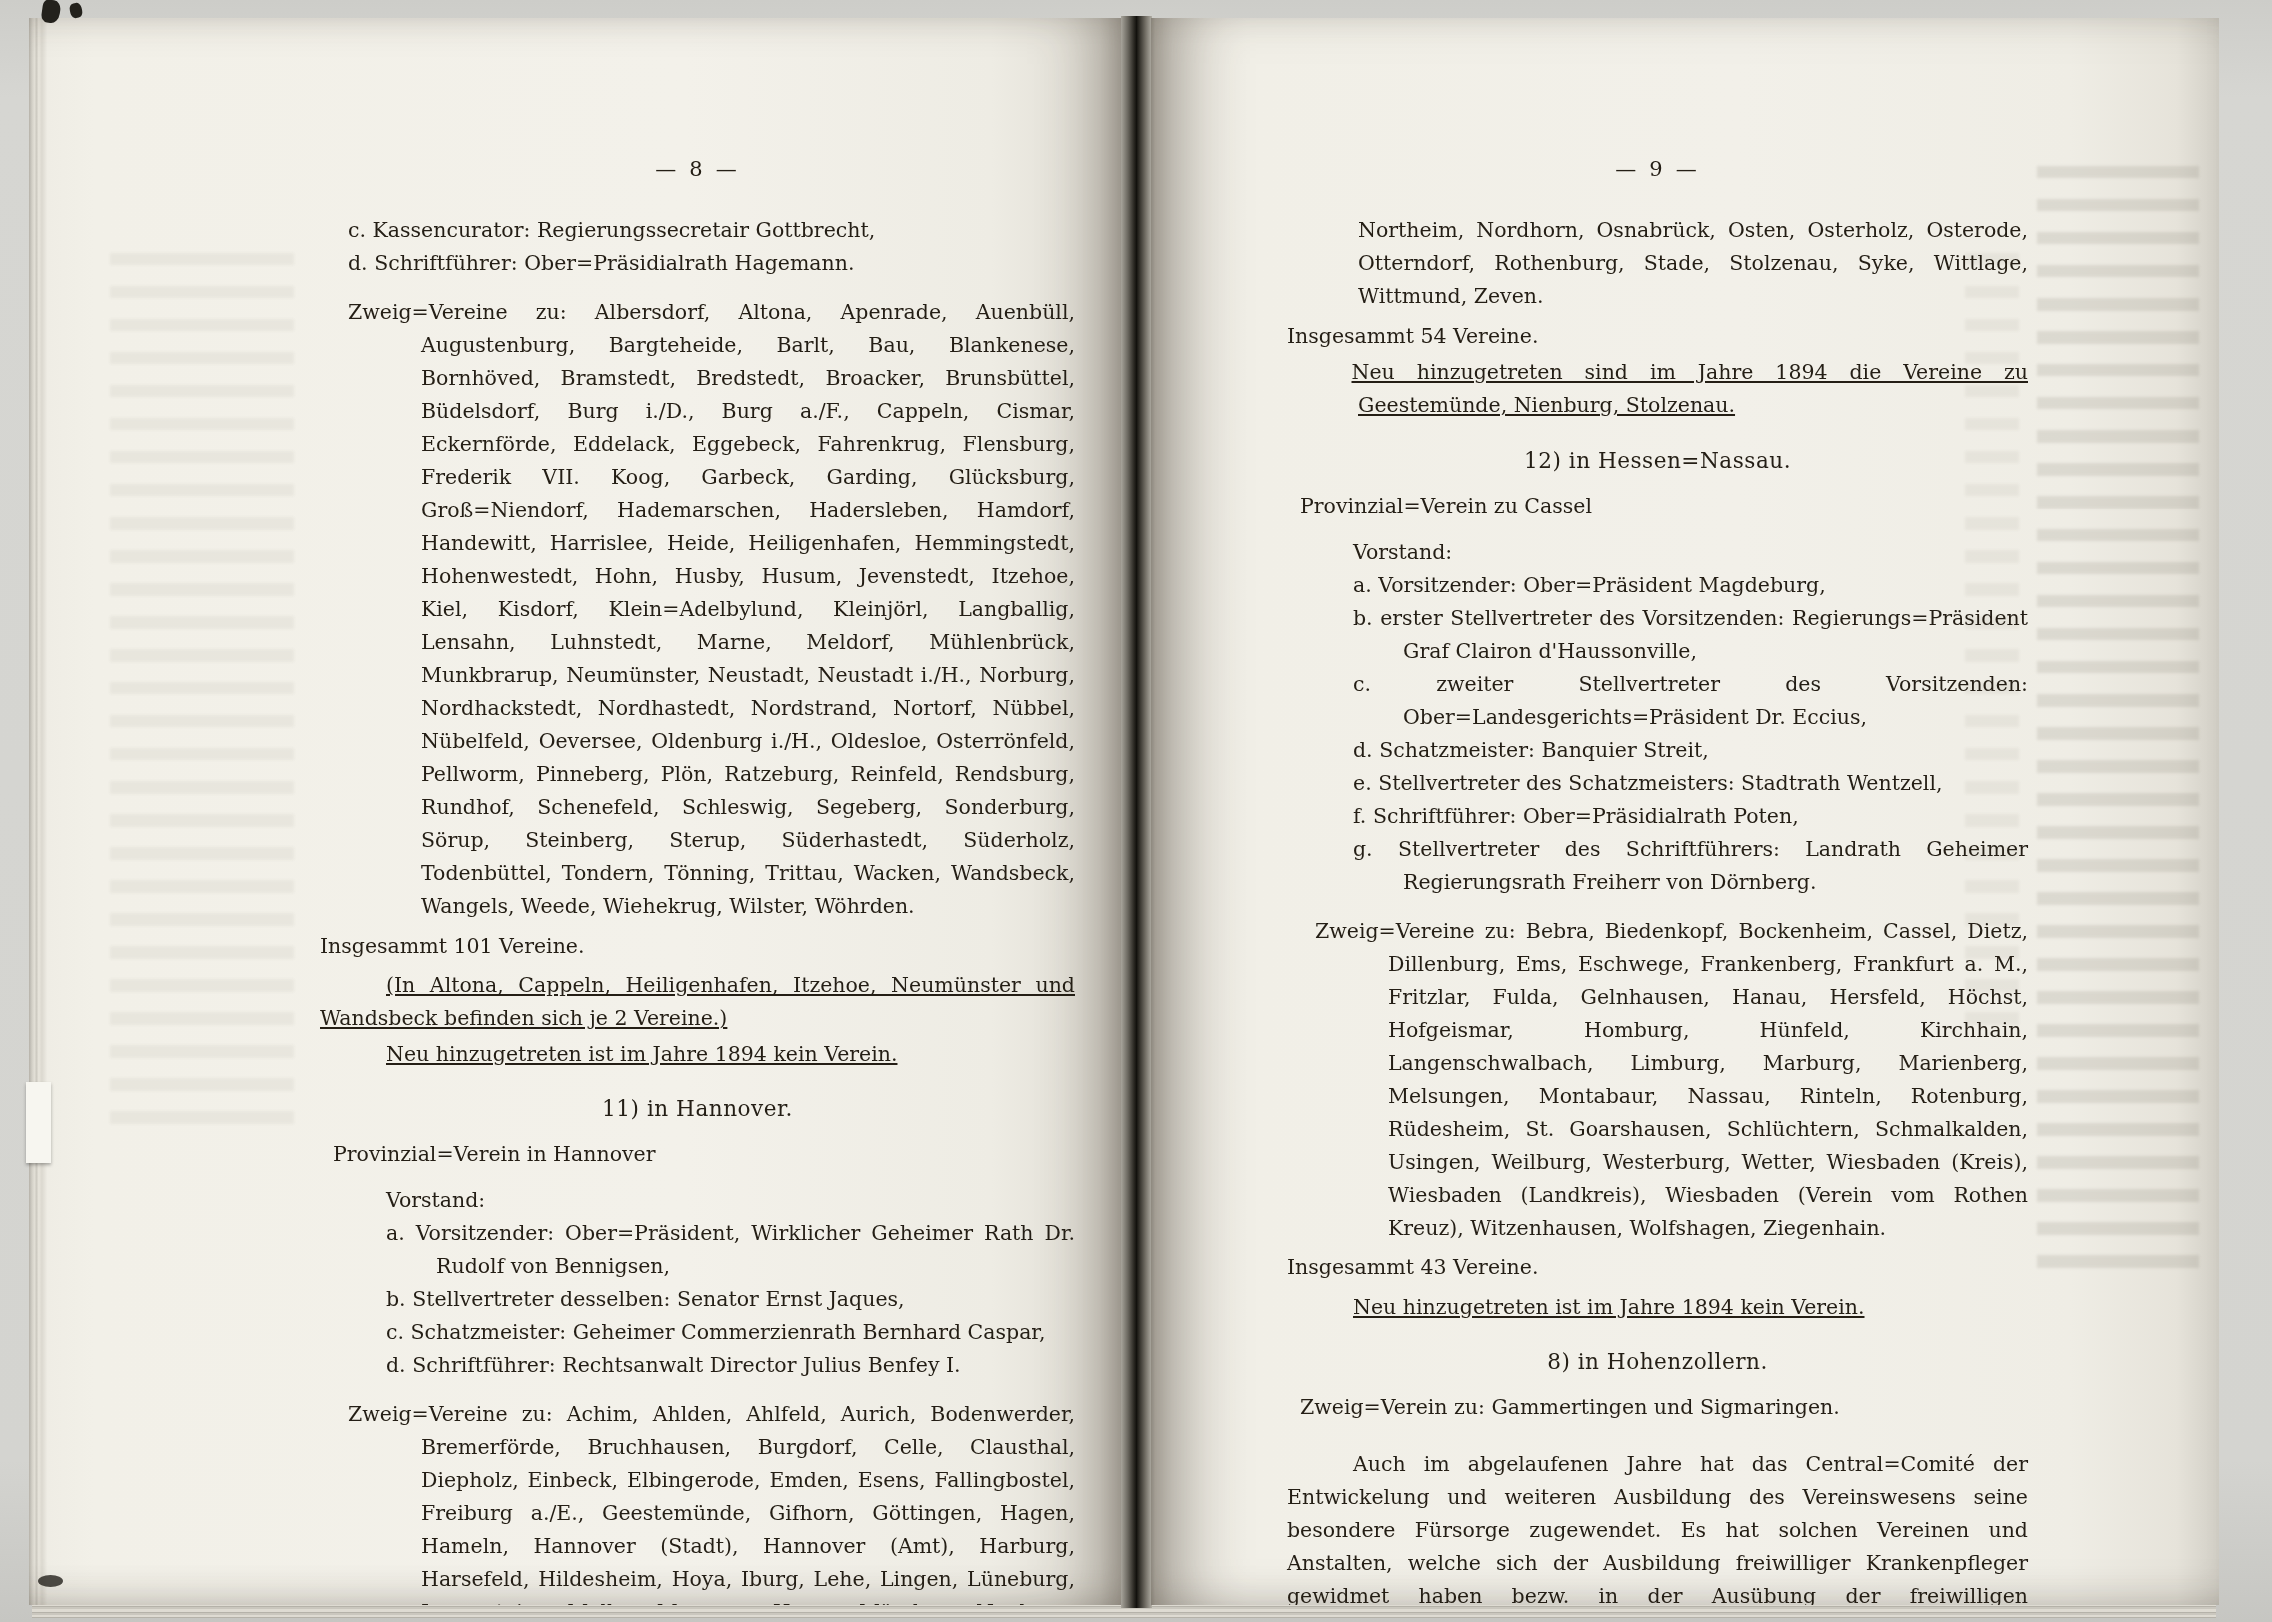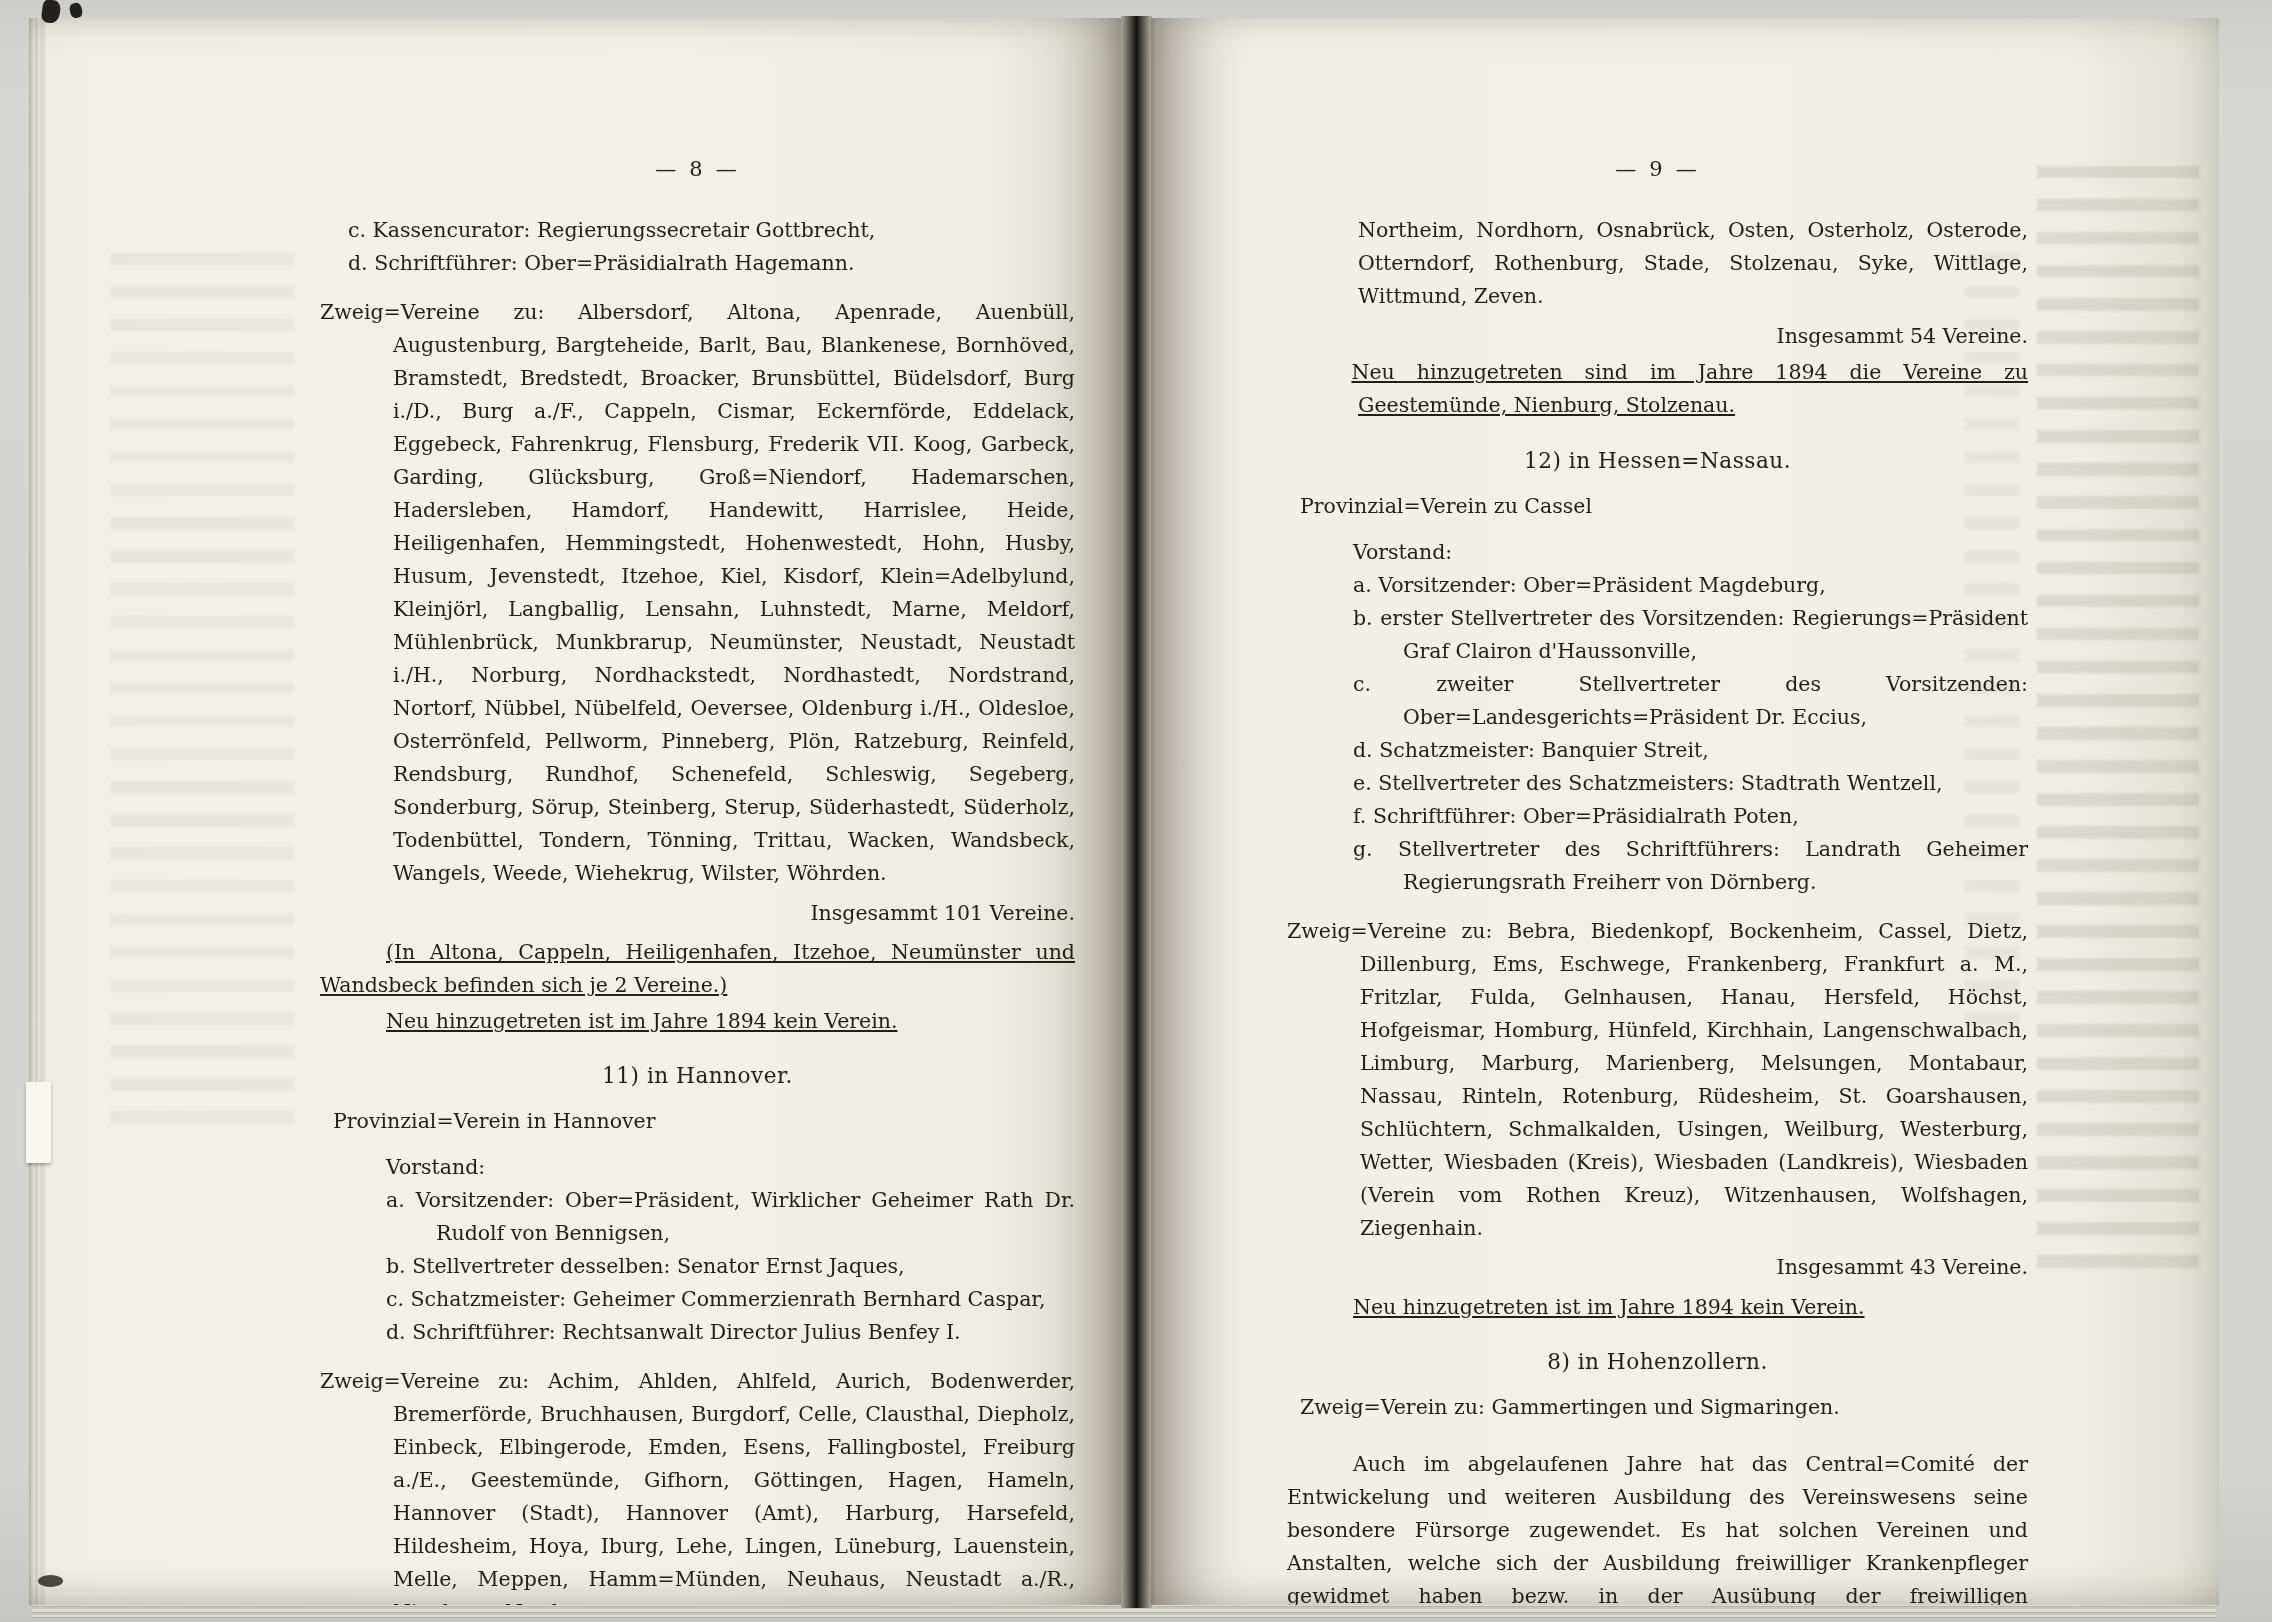--- a/index.html
+++ b/index.html
@@ -40,22 +40,22 @@
   .bleed-right-a{right:20.5px;top:140px;width:162px;height:1123px;}
   .bleed-right-b{right:200px;top:227px;width:54px;height:783px;opacity:.06;}
   .bleed-left-a{left:81px;top:227px;width:184px;height:891px;opacity:.06;}
 
   .content{position:absolute;font-size:20.5px;line-height:33px;text-align:justify;hyphens:none;}
   .content-left{left:291px;top:135px;width:755px;}
   .content-right{left:136px;top:135px;width:741px;}
   .pagenum{text-align:center;font-size:21px;margin:0 0 28px 0;letter-spacing:3.2px;}
   p{margin:0;}
   .officer{margin-left:28px;}
-  .hang{padding-left:73px;text-indent:-73px;margin-top:16px;}
-  .centerline{text-align:right;margin-top:6.5px;}
+  .hang{padding-left:73px;text-indent:-73px;margin-top:16px;margin-left:28px;}
+  .centerline{text-align:left;margin-top:6.5px;}
   .noteindent{text-indent:66px;margin-top:6.5px;text-decoration:underline;}
   .noteindent + .noteindent{margin-top:2.2px;}
   .heading{font-weight:normal;text-align:center;font-size:21.6px;margin:21.6px 0 13px 0;letter-spacing:0.5px;}
   .plain{margin:13px;}
   .label-indent{margin-left:66px;}
   .board-item{padding-left:116px;text-indent:-50px;}
   .cont{margin-left:71px;}
   .newhang{padding-left:71px;text-indent:-6.5px;margin-top:3.2px;text-decoration:underline;}
   .closing{text-indent:66px;margin-top:24px;}
 </style>

